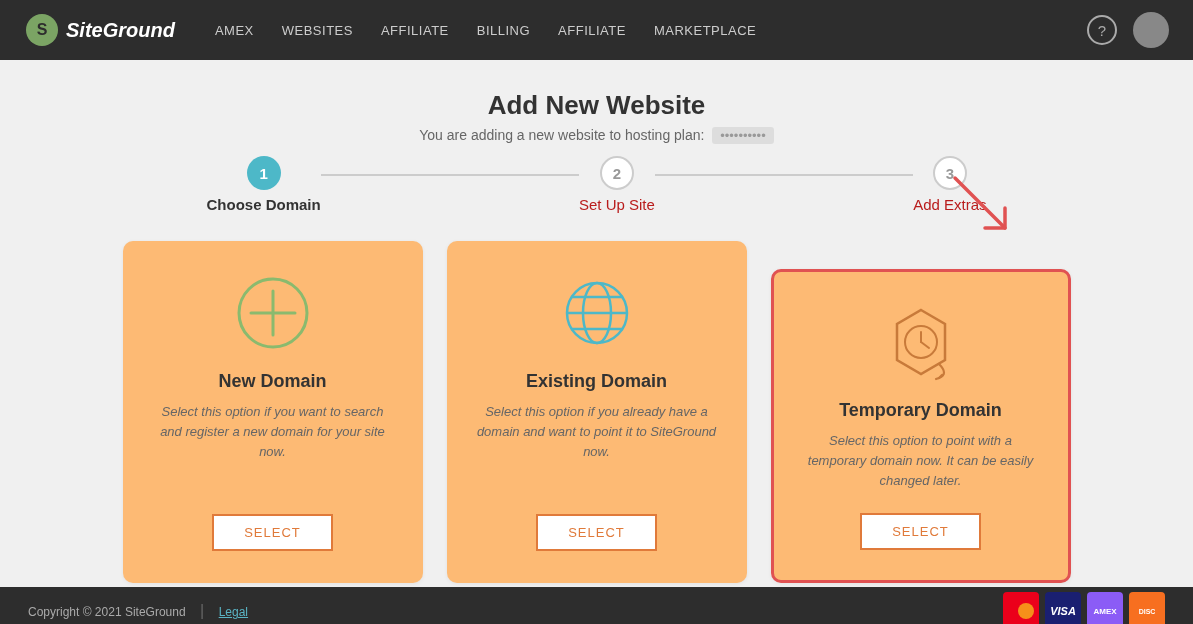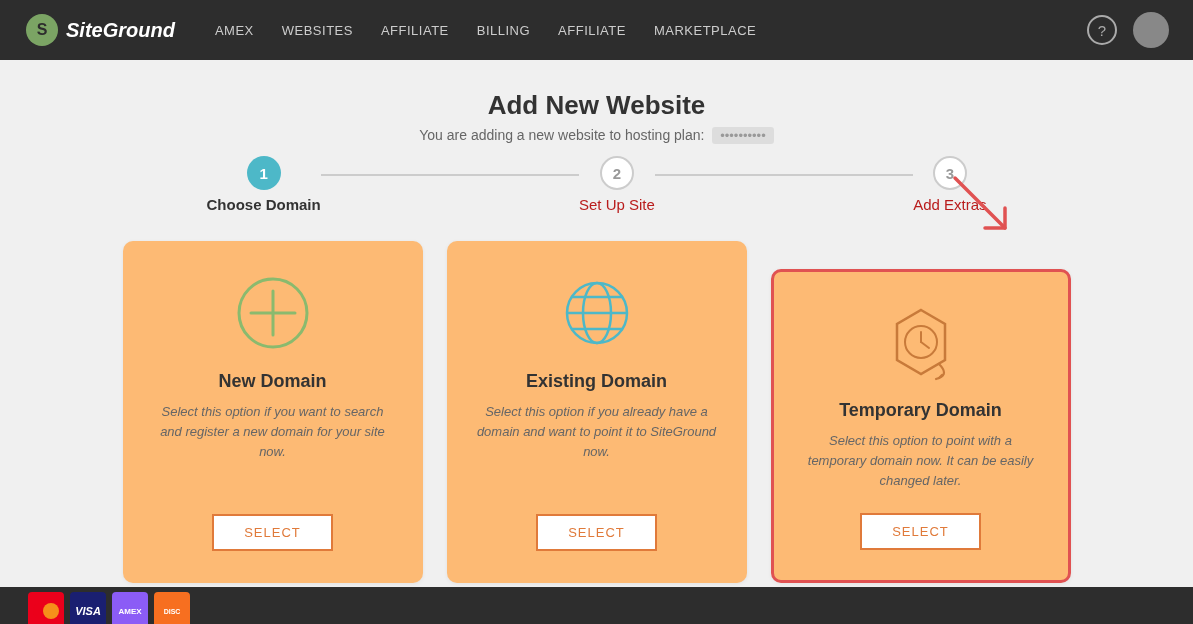--- a/index.html
+++ b/index.html
@@ -362,20 +362,25 @@
       </svg>
       <h2 class="card-title">Temporary Domain</h2>
       <p class="card-desc">Select this option to point with a temporary domain now. It can be easily changed later.</p>
       <button class="select-btn">SELECT</button>
     </div>
 
   </div>
 </main>
 
 <footer>
+  <div>
+    <span class="footer-left">Copyright © 2021 SiteGround</span>
+    <span class="footer-divider">|</span>
+    <a class="footer-legal">Legal</a>
+  </div>
   <div class="footer-cards">
     <div class="payment-card mc">
       <svg width="36" height="24" viewBox="0 0 36 24">
         <circle cx="13" cy="12" r="8" fill="#eb001b" opacity="0.9"></circle>
         <circle cx="23" cy="12" r="8" fill="#f79e1b" opacity="0.9"></circle>
       </svg>
     </div>
     <div class="payment-card visa-card" style="color:#fff; font-size:11px; font-weight:900; font-style:italic;">VISA</div>
     <div class="payment-card amex" style="font-size:8px; font-weight:700;">AMEX</div>
     <div class="payment-card discover" style="font-size:7px; font-weight:700;">DISC</div>

